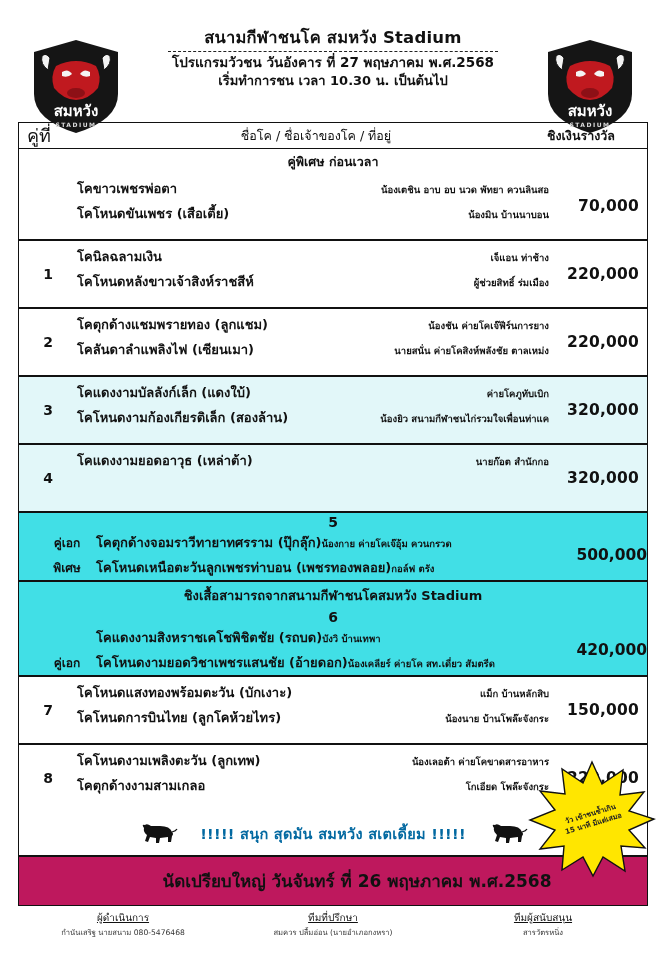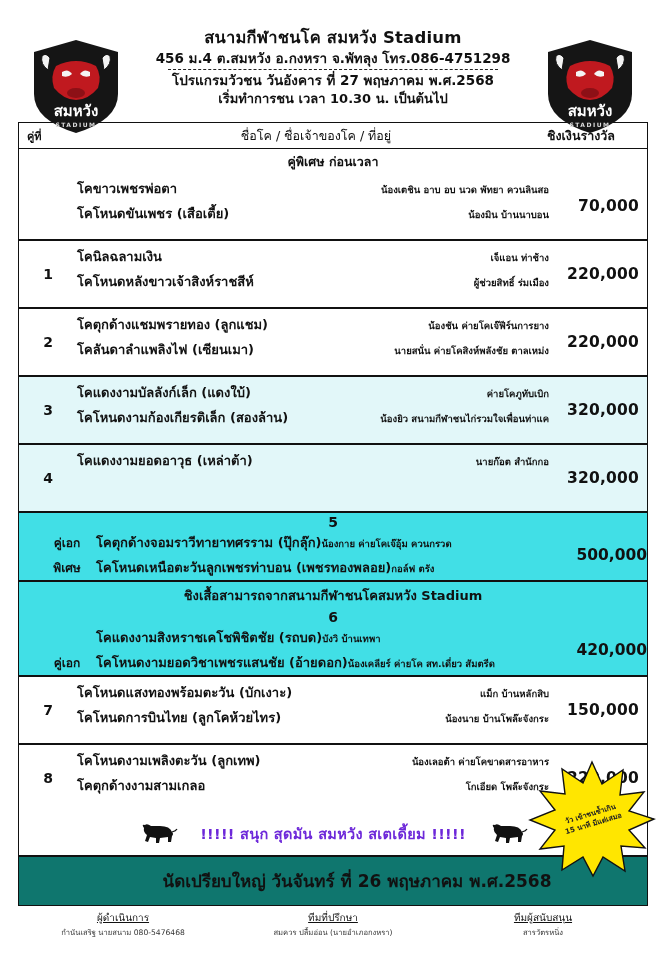--- a/index.html
+++ b/index.html
@@ -34,30 +34,30 @@
   .head-line4 { font-size:13px; font-weight:bold; line-height:1.4; }
 
   
   .tbl { width:630px; margin:4px auto 0 auto; border:1.6px solid #111; border-collapse:separate; }
 
   .thead {
     display:flex; align-items:center;
     height:26px; border-bottom:1.6px solid #111;
     padding:0 8px;
   }
-  .th-no   { width:58px; font-size:11px; font-weight:bold; }
+  .th-no   { width:58px; font-size:18px; font-weight:normal; }
   .th-mid  { flex:1; text-align:center; font-size:12.5px; font-weight:normal; }
   .th-prize{ width:92px; font-size:12.5px; font-weight:bold; }
 
   .row { position:relative; border-bottom:2.5px solid #111; }
   .row:last-child { border-bottom:none; }
   .row.c-white { background:#ffffff; }
   .row.c-pale  { background:#e2f7f9; }
   .row.c-cyan  { background:#41dfe6; }
-  .row.c-pink  { background:#0f766e;padding-left:48px; }
+  .row.c-pink  { background:#be185d;padding-left:48px; }
 
   .banner-line {
     text-align:center; font-size:12.5px; font-weight:bold;
     padding:3px 0 1px 0;
   }
 
   .pair {
     display:flex; align-items:stretch; min-height:66px;
   }
   .pair .col-no {
@@ -87,21 +87,21 @@
   .row-special { display:flex; }
   .row-special .sp-left { flex:1;padding-left:19px; }
   .row-special .sp-prize {
     width:92px; flex:0 0 92px; display:flex; align-items:center; justify-content:flex-end;
     padding-right:0; font-size:15.5px; font-weight:bold;
   }
   .sp-num { text-align:center; font-size:14px; font-weight:bold; padding:1px 0 0 0; }
 
   
   .slogan-row { display:flex; align-items:center; justify-content:center; gap:22px; height:44px; }
-  .slogan-text { color:#6d28d9; font-size:14.5px; font-weight:bold; letter-spacing:.3px; }
+  .slogan-text { color:#0369a1; font-size:14.5px; font-weight:bold; letter-spacing:.3px; }
   .bullsil { width:40px; height:26px; }
   .bullsil svg { width:100%; height:100%; display:block; }
 
   .pinkbanner { text-align:center; font-size:17px; font-weight:bold; padding:10px 0 11px 0; }
 
   
   .starburst {
     position:absolute; right:10px; top:760px;
     width:128px; height:118px; z-index:20;
     pointer-events:none;
@@ -150,21 +150,20 @@
         <path d="M36 36 Q42 32 46 38 Q42 42 36 40 Z" fill="#f4f4f4"></path>
         <path d="M64 36 Q58 32 54 38 Q58 42 64 40 Z" fill="#f4f4f4"></path>
         <ellipse cx="50" cy="57" rx="9" ry="5" fill="#8d1016"></ellipse>
         <text x="50" y="80" font-size="15" font-weight="bold" fill="#ffffff" text-anchor="middle" font-family="DejaVu Sans, sans-serif">สมหวัง</text>
         <text x="50" y="91" font-size="6" font-weight="bold" fill="#dddddd" text-anchor="middle" letter-spacing="1.5" font-family="DejaVu Sans, sans-serif">STADIUM</text>
       </svg>
     </div>
 
     <div class="head-text">
       <div class="head-line1">สนามกีฬาชนโค สมหวัง Stadium</div>
-      <div class="head-line2">456 ม.4 ต.สมหวัง อ.กงหรา จ.พัทลุง โทร.086-4751298</div>
       <div class="dash-rule"></div>
       <div class="head-line3">โปรแกรมวัวชน วันอังคาร ที่ 27 พฤษภาคม พ.ศ.2568</div>
       <div class="head-line4">เริ่มทำการชน เวลา 10.30 น. เป็นต้นไป</div>
     </div>
   </div>
 
   <div class="tbl">
 
     <div class="thead">
       <div class="th-no">คู่ที่</div>

